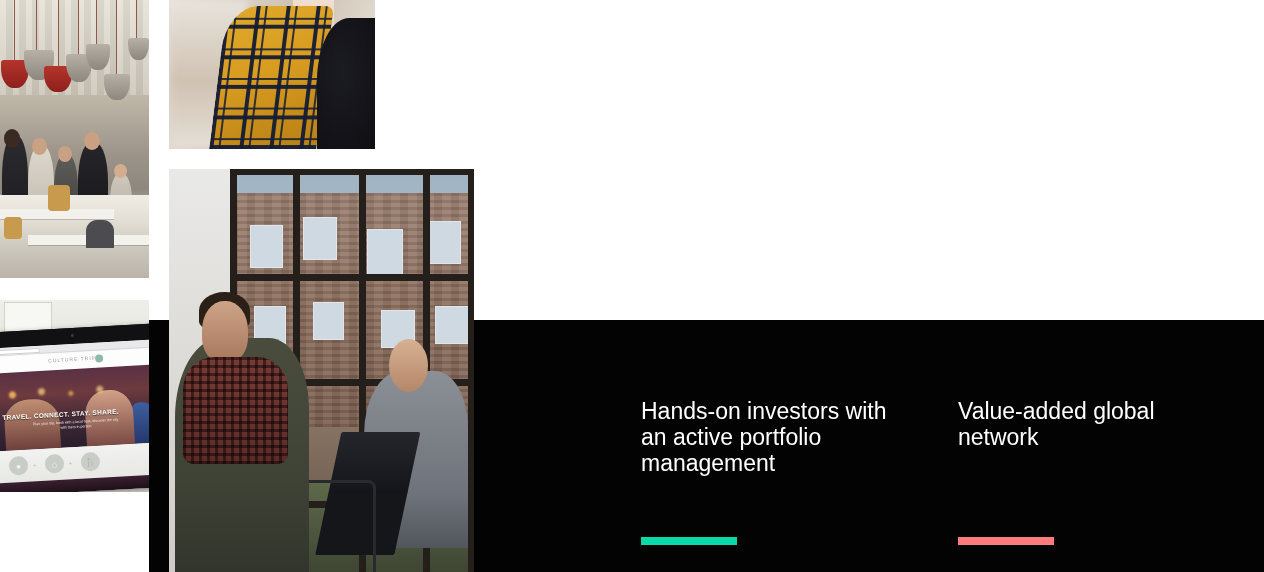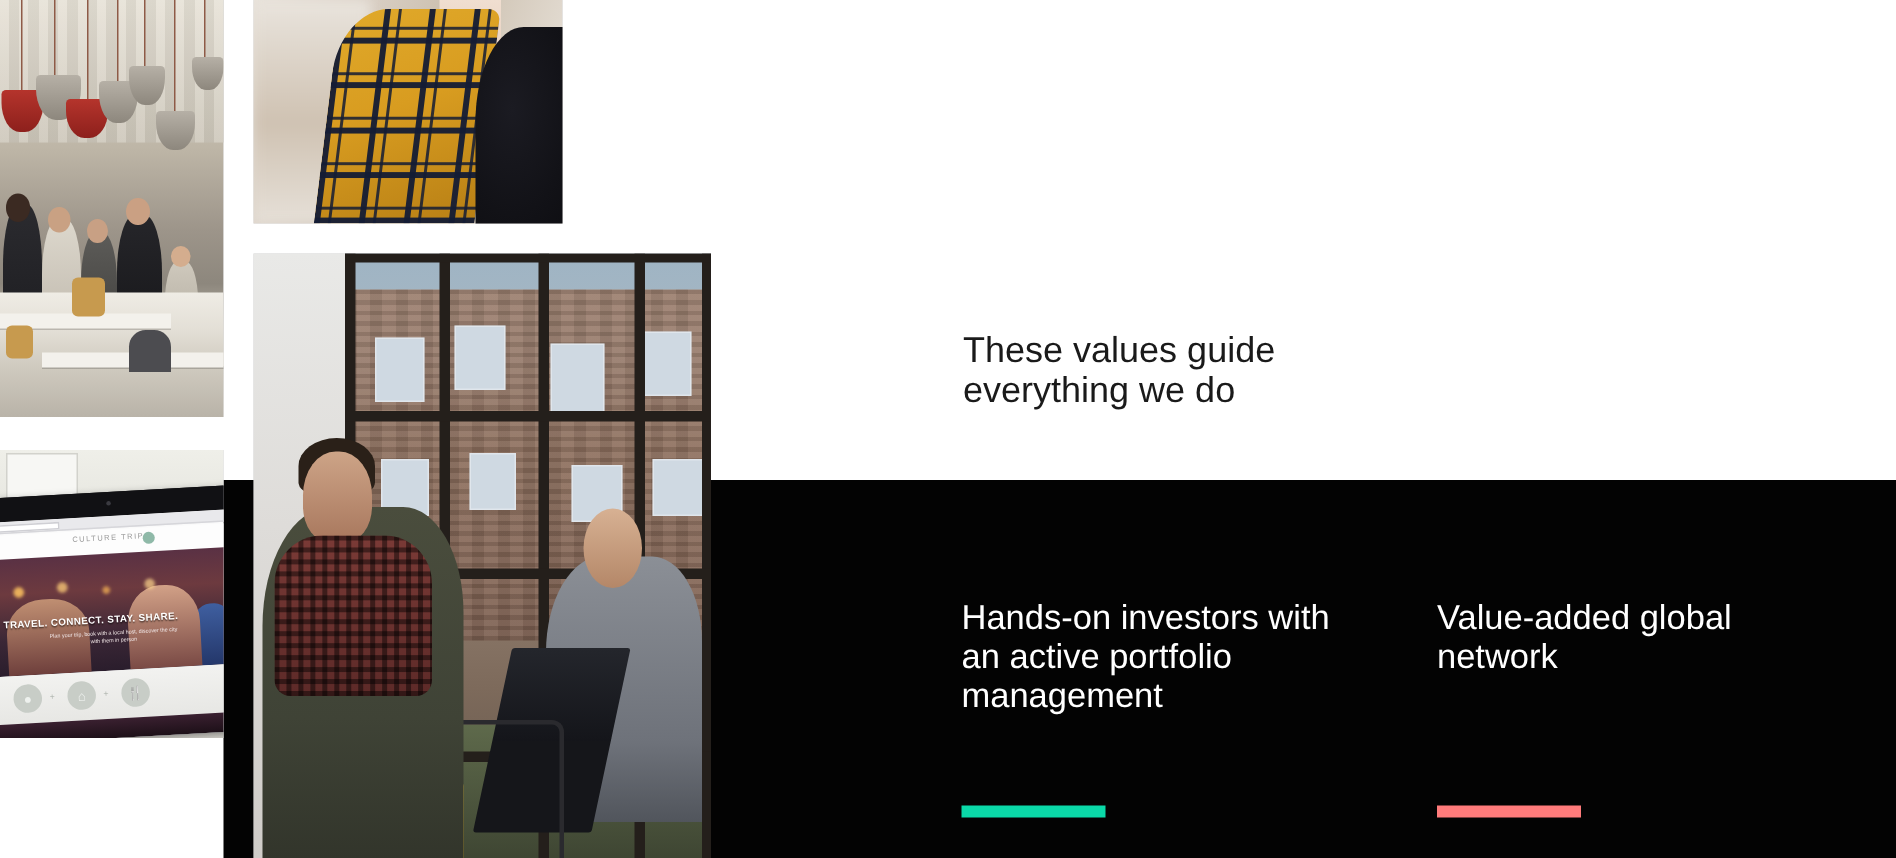--- a/index.html
+++ b/index.html
@@ -317,21 +317,20 @@
       <div class="pw-chair"></div>
       <div class="pw-stool"></div>
       <div class="pw-person pw-p1">
         <div class="pw-p1-hair"></div>
         <div class="pw-p1-head"></div>
         <div class="pw-p1-shirt"></div>
       </div>
     </div>
   </div>
 
-  <p class="subhead">These values guide everything we do</p>
 
   <div class="card card-2">
     <div class="card-title">Value-added global network</div>
     <div class="card-rule" style="background: rgb(255, 123, 123);"></div>
   </div>
 
   <div class="card card-1">
     <div class="card-title">Hands-on investors with an active portfolio management</div>
     <div class="card-rule" style="background: rgb(10, 217, 168);"></div>
   </div>

